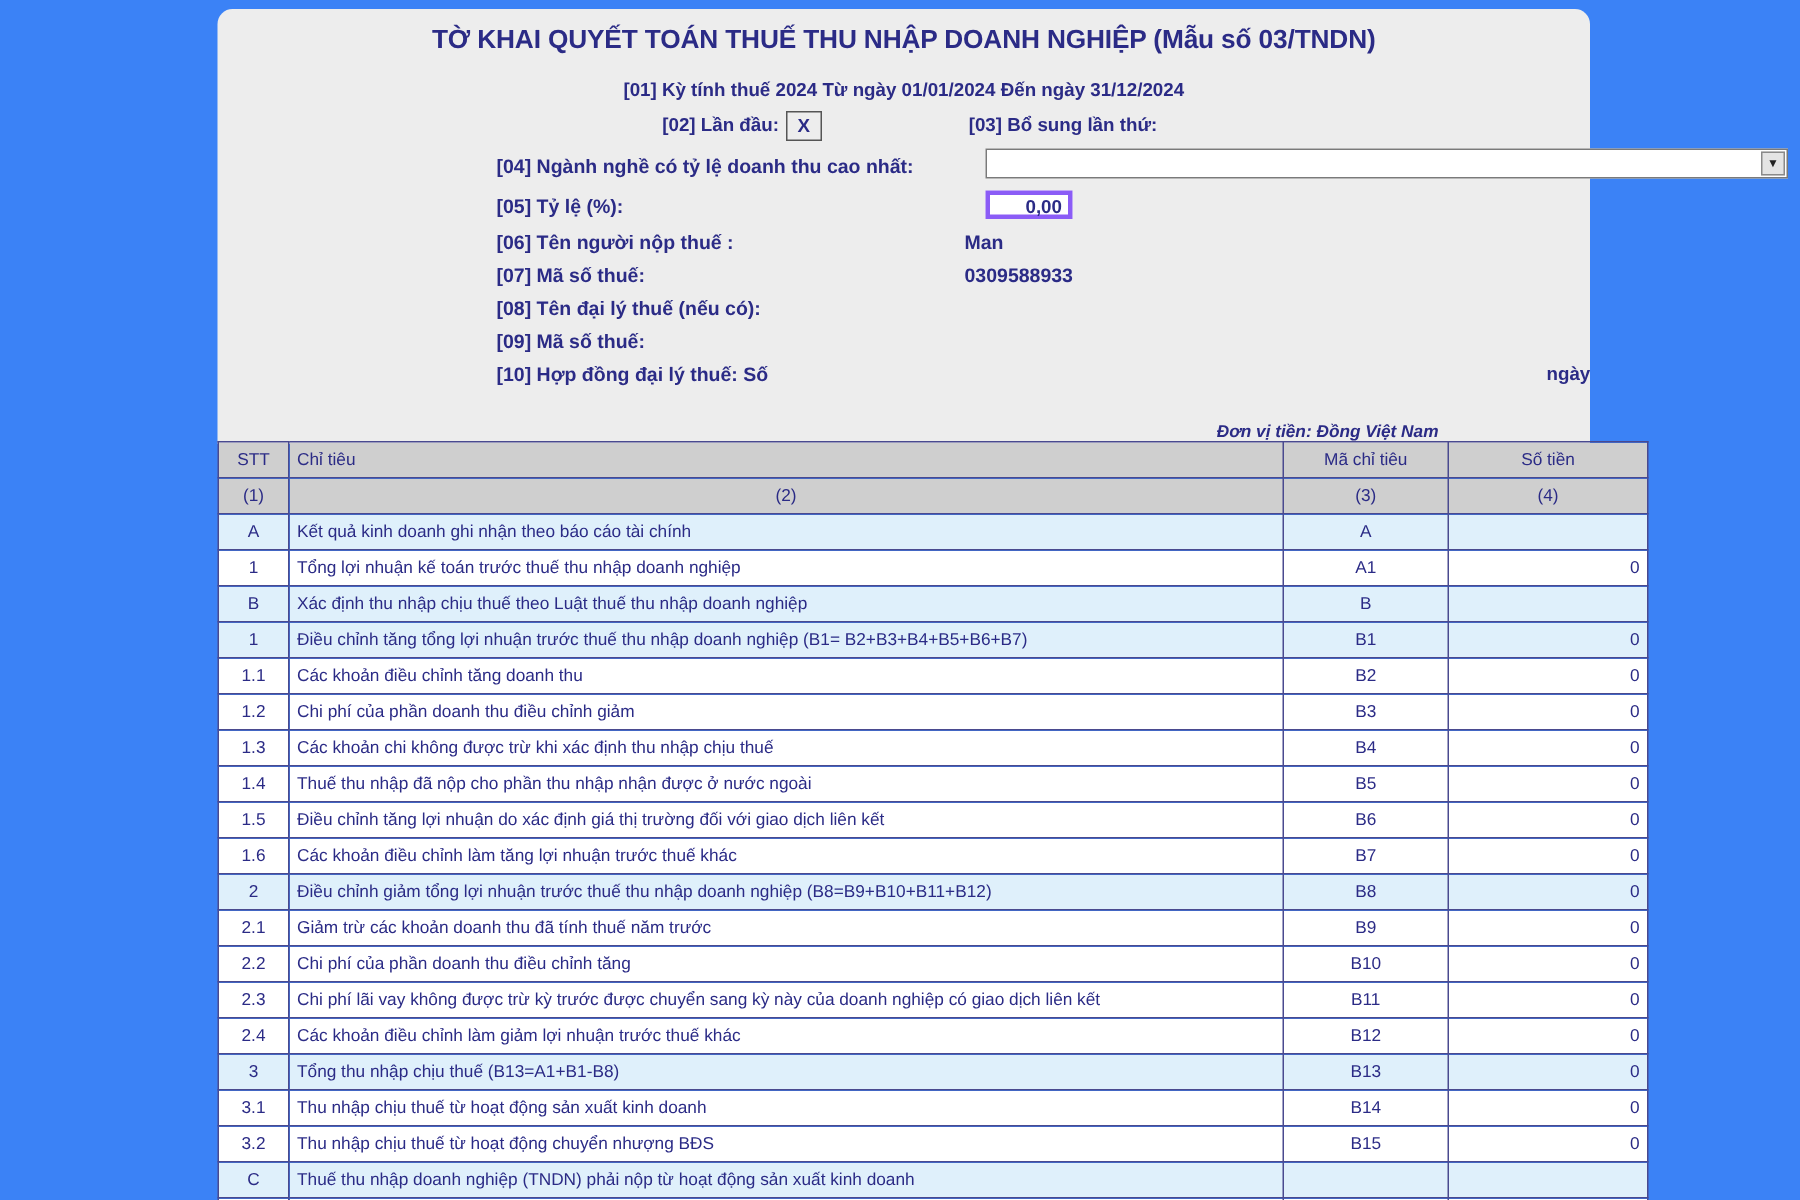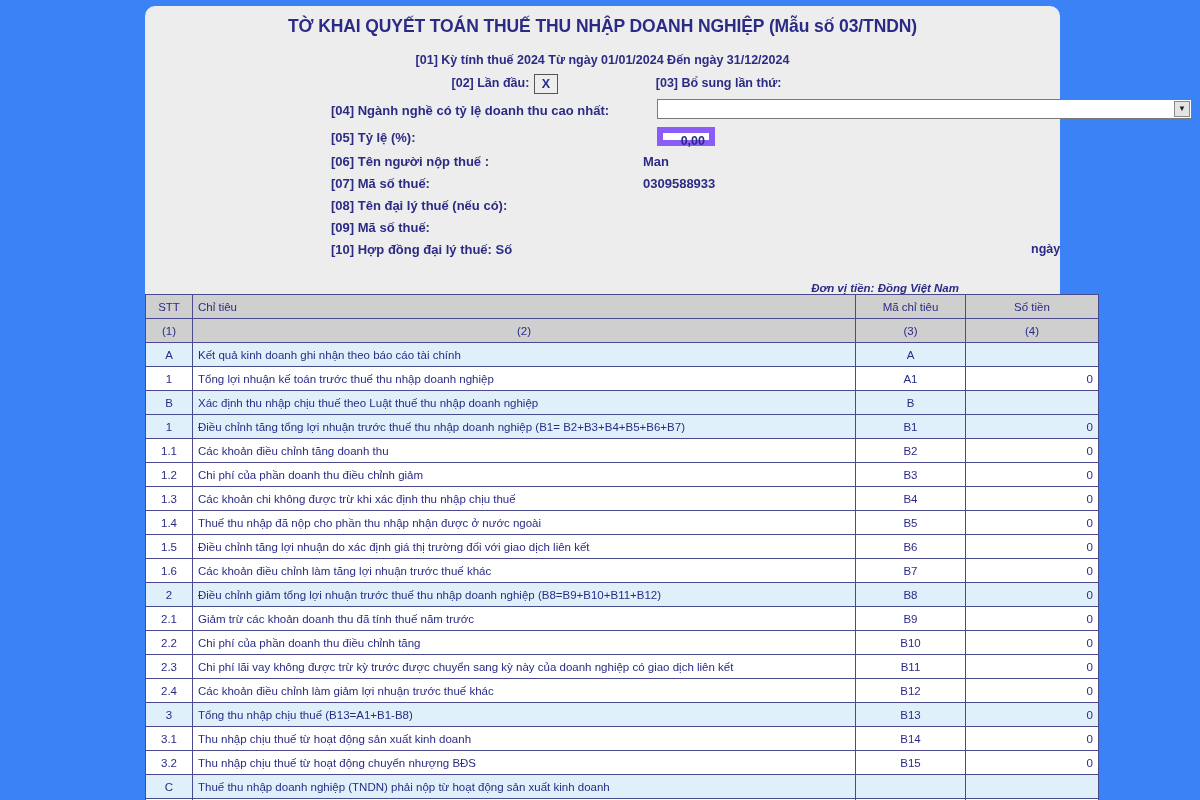--- a/index.html
+++ b/index.html
@@ -50,21 +50,21 @@
     text-align: center;
     font-size: 12.5px;
     font-weight: bold;
     color: #2b2b86;
   }
   .subline-01 { top: 47px; }
 
   .row02 {
     position: absolute;
     top: 68px;
-    left: 14px;
+    left: 4px;
     width: 915px;
     text-align: center;
     font-size: 12.5px;
     font-weight: bold;
     color: #2b2b86;
     white-space: nowrap;
   }
   .row02 .lbl02 { }
   .chkbox {
     display: inline-block;
@@ -132,21 +132,21 @@
   }
 
   
   .numbox {
     position: absolute;
     left: 512px;
     top: 121px;
     width: 58px;
     height: 19px;
     background: #ffffff;
-    border: 6px solid #8b5cf6;
+    border: 3px solid #8b5cf6;
     box-sizing: border-box;
     text-align: right;
     padding-right: 4px;
     font-size: 12.5px;
     font-weight: bold;
     color: #2b2b86;
     line-height: 17px;
   }
 
   

